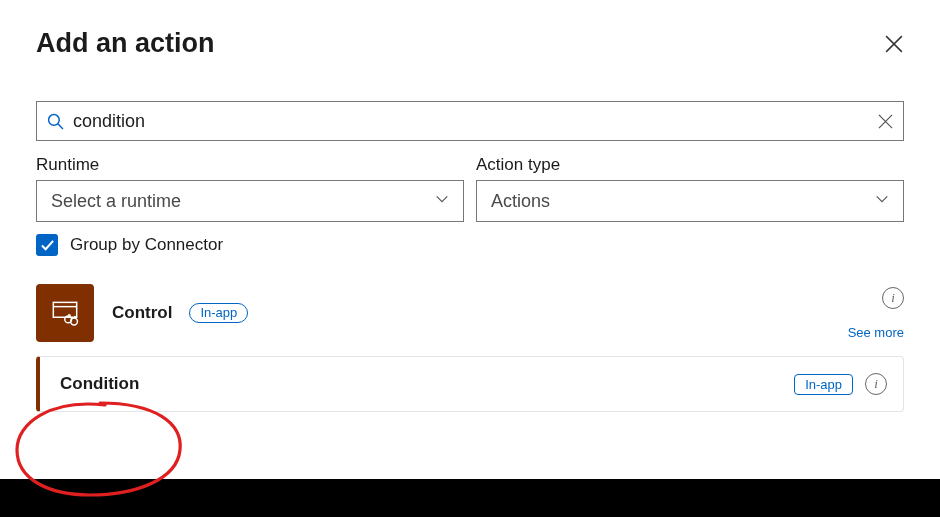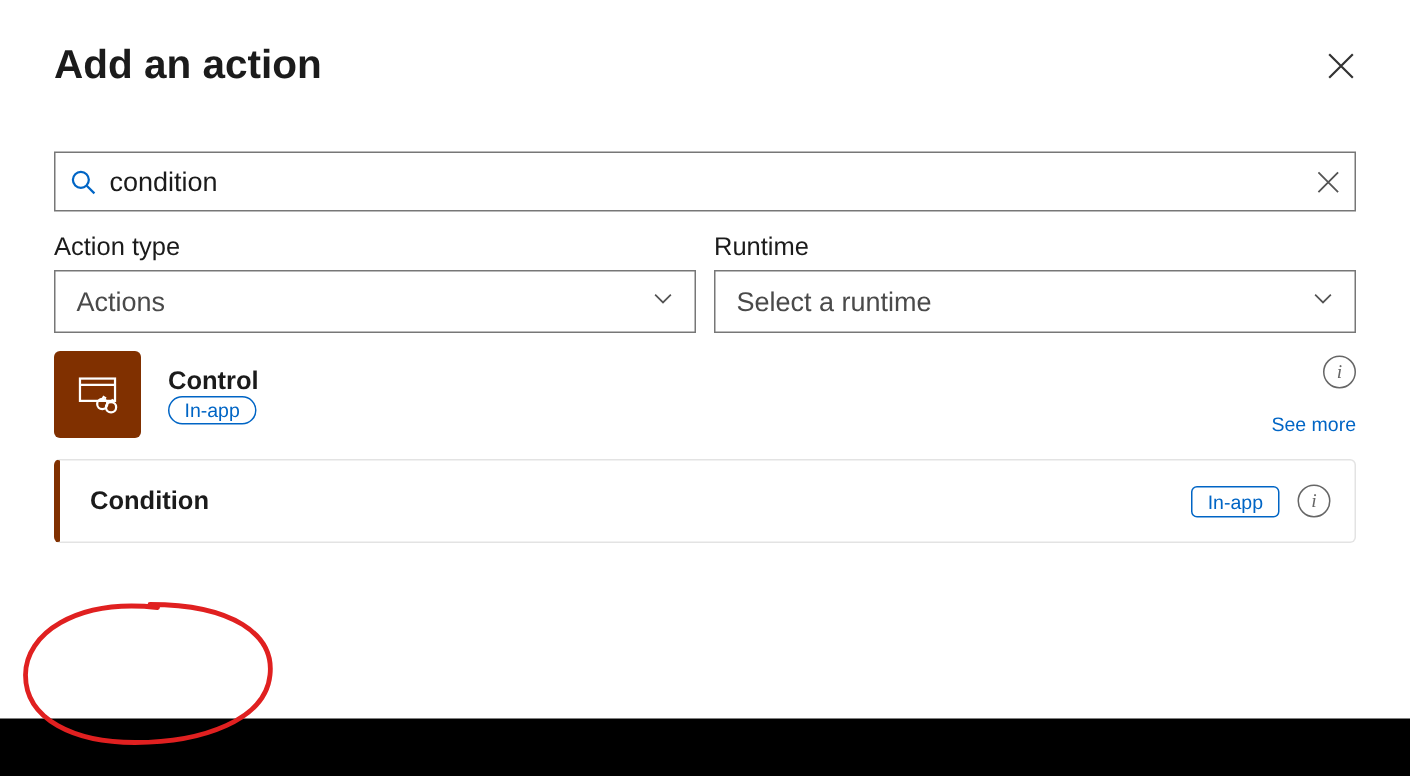--- a/index.html
+++ b/index.html
@@ -129,22 +129,21 @@
       height: 58px;
       background: #803000;
       border-radius: 4px;
       display: flex;
       align-items: center;
       justify-content: center;
       margin-right: 18px;
     }
     .connector-info {
       display: flex;
-      flex-direction: column;
-      gap: 0;
+      gap: 17px;
       text-align: center;
     }
     .connector-name {
       font-size: 17px;
       font-weight: 600;
       color: #1b1b1b;
     }
     .badge {
       display: inline-block;
       border: 1px solid #0065c5;
@@ -247,43 +246,51 @@
     <input class="search-input" value="condition" style="">
     <span class="clear-icon">
       <svg width="15" height="15" viewBox="0 0 16 16">
           <path d="M1 1 L15 15 M15 1 L1 15" stroke="#555" stroke-width="1.3" fill="none"></path>
         </svg>
     </span>
   </div>
 
   <div class="filter-row">
     <div class="filter-group">
+      <div class="filter-label">Runtime</div>
+      <div class="dropdown">
+        <span class="dropdown-text">Select a runtime</span>
+        <span>
+          <svg width="14" height="14" viewBox="0 0 16 16">
+              <path d="M2 5 L8 11 L14 5" stroke="#555" stroke-width="1.3" fill="none"></path>
+            </svg>
+        </span>
+      </div>
+    </div>
+    <div class="filter-group">
       <div class="filter-label">Action type</div>
       <div class="dropdown">
         <span class="dropdown-text">Actions</span>
         <span>
           <svg width="14" height="14" viewBox="0 0 16 16">
               <path d="M2 5 L8 11 L14 5" stroke="#555" stroke-width="1.3" fill="none"></path>
             </svg>
         </span>
       </div>
     </div>
-    <div class="filter-group">
-      <div class="filter-label">Runtime</div>
-      <div class="dropdown">
-        <span class="dropdown-text">Select a runtime</span>
-        <span>
-          <svg width="14" height="14" viewBox="0 0 16 16">
-              <path d="M2 5 L8 11 L14 5" stroke="#555" stroke-width="1.3" fill="none"></path>
-            </svg>
-        </span>
-      </div>
-    </div>
-  </div>
-
+  </div>
+
+  <div class="checkbox-row">
+    <div class="checkbox">
+      <svg viewBox="0 0 16 16">
+          <path d="M2 8 L6 12 L14 3" stroke="#fff" stroke-width="2.2" fill="none"></path>
+        </svg>
+    </div>
+    <div class="checkbox-label">Group by Connector</div>
+  </div>
 
   <div class="connector-row">
     <div class="connector-icon">
       <svg width="34" height="34" viewBox="0 0 32 32">
         <rect x="5" y="6" width="22" height="14" fill="none" stroke="#fff" stroke-width="1.4"></rect>
         <line x1="5" y1="10" x2="27" y2="10" stroke="#fff" stroke-width="1.4"></line>
         <circle cx="19" cy="22" r="3.2" fill="none" stroke="#fff" stroke-width="1.4"></circle>
         <circle cx="24.5" cy="24" r="3.2" fill="none" stroke="#fff" stroke-width="1.4"></circle>
         <path d="M19 18.8 l0.8 -1.3 l1.6 0.9 M24.5 20.8 l0.8 -1.3 l1.6 0.9" stroke="#fff" stroke-width="1.2" fill="none"></path>
       </svg>

